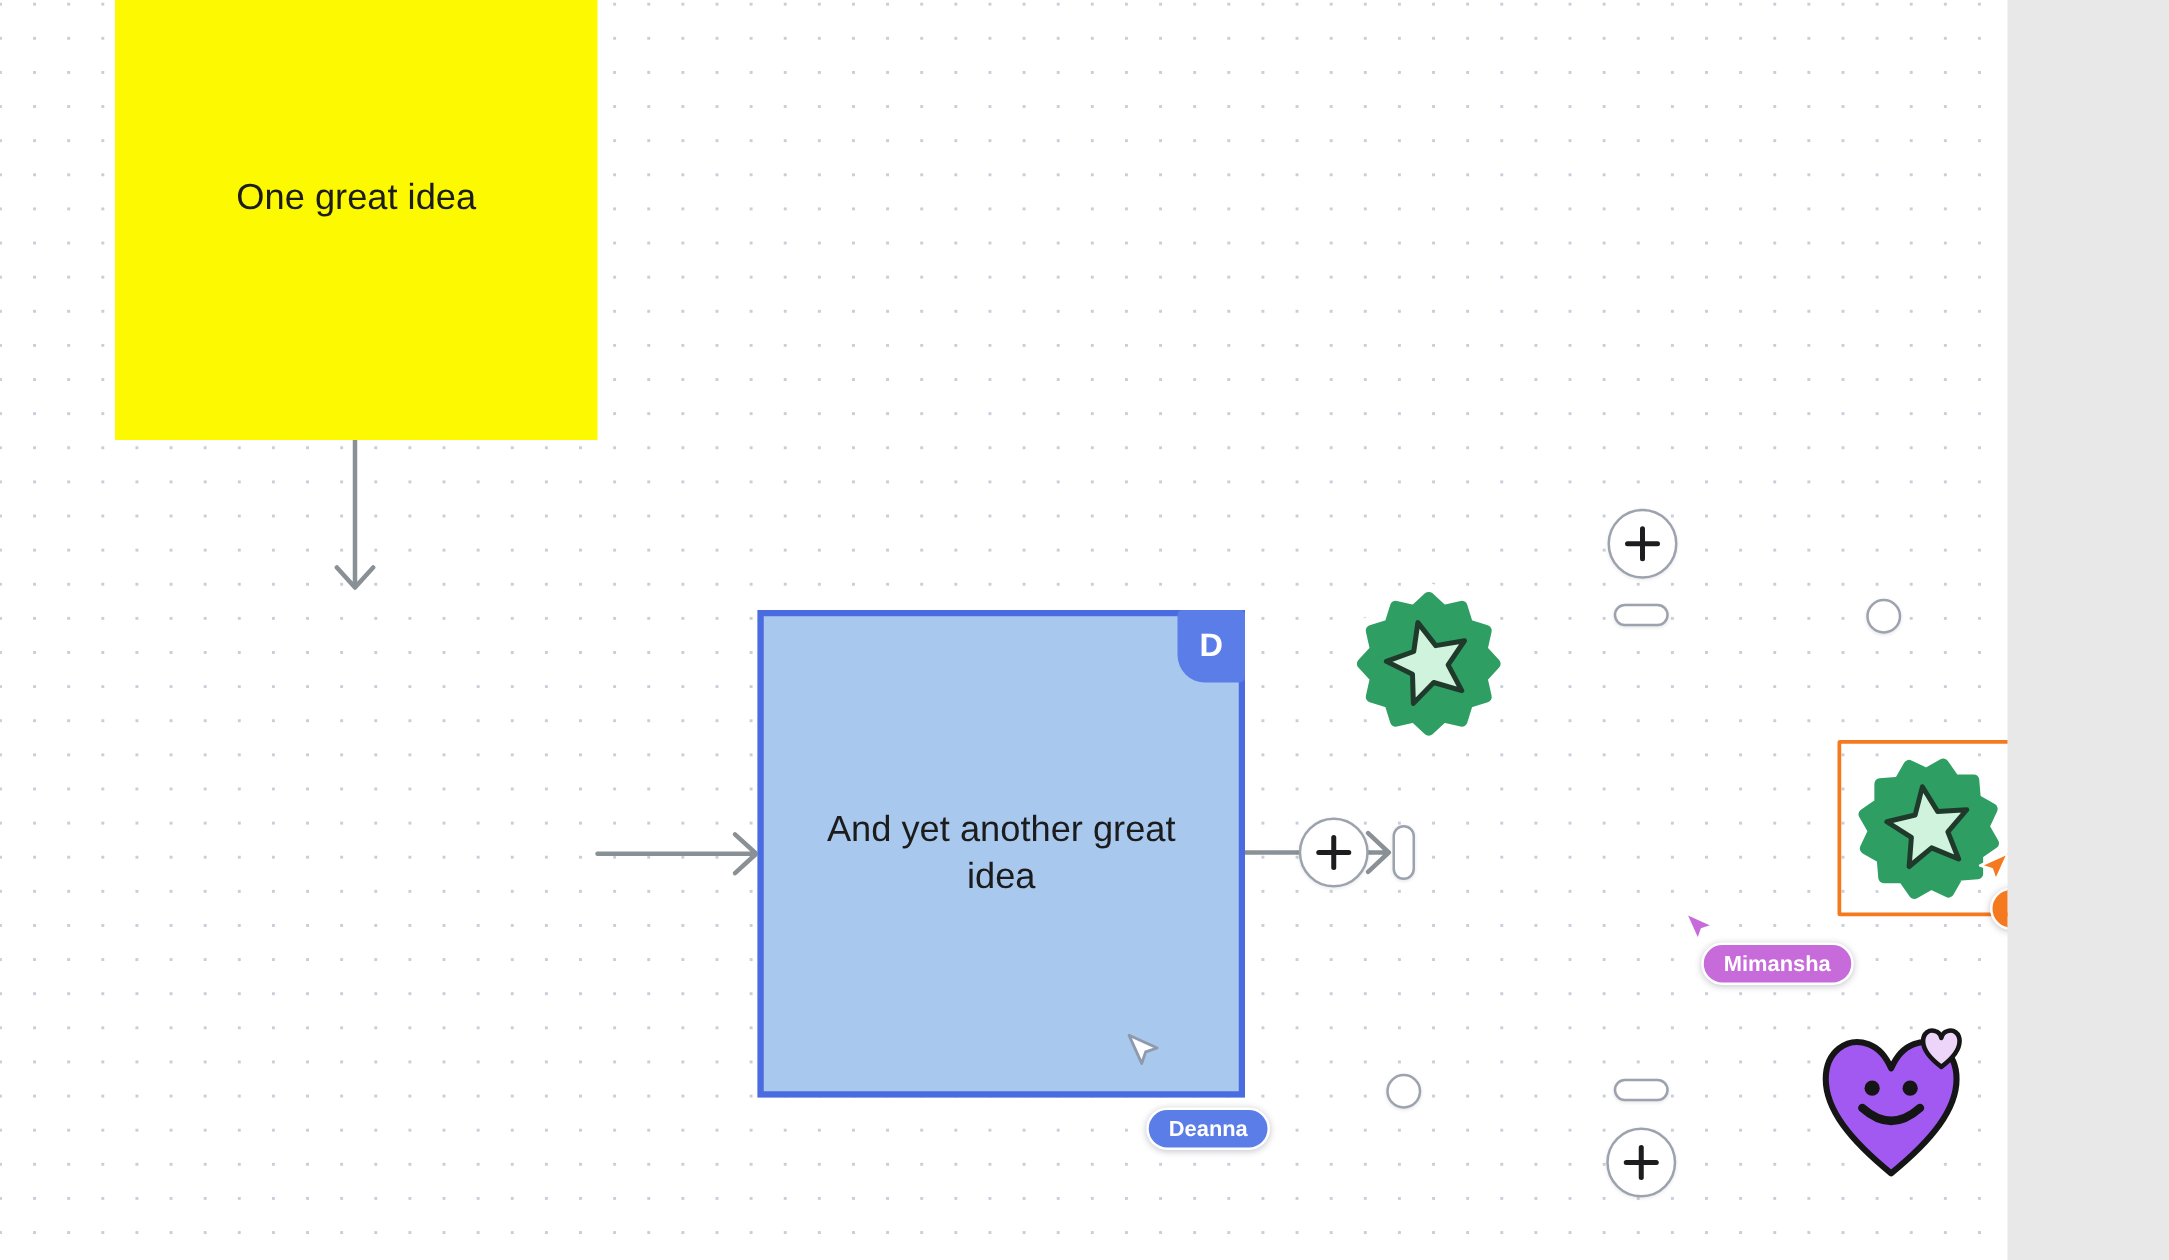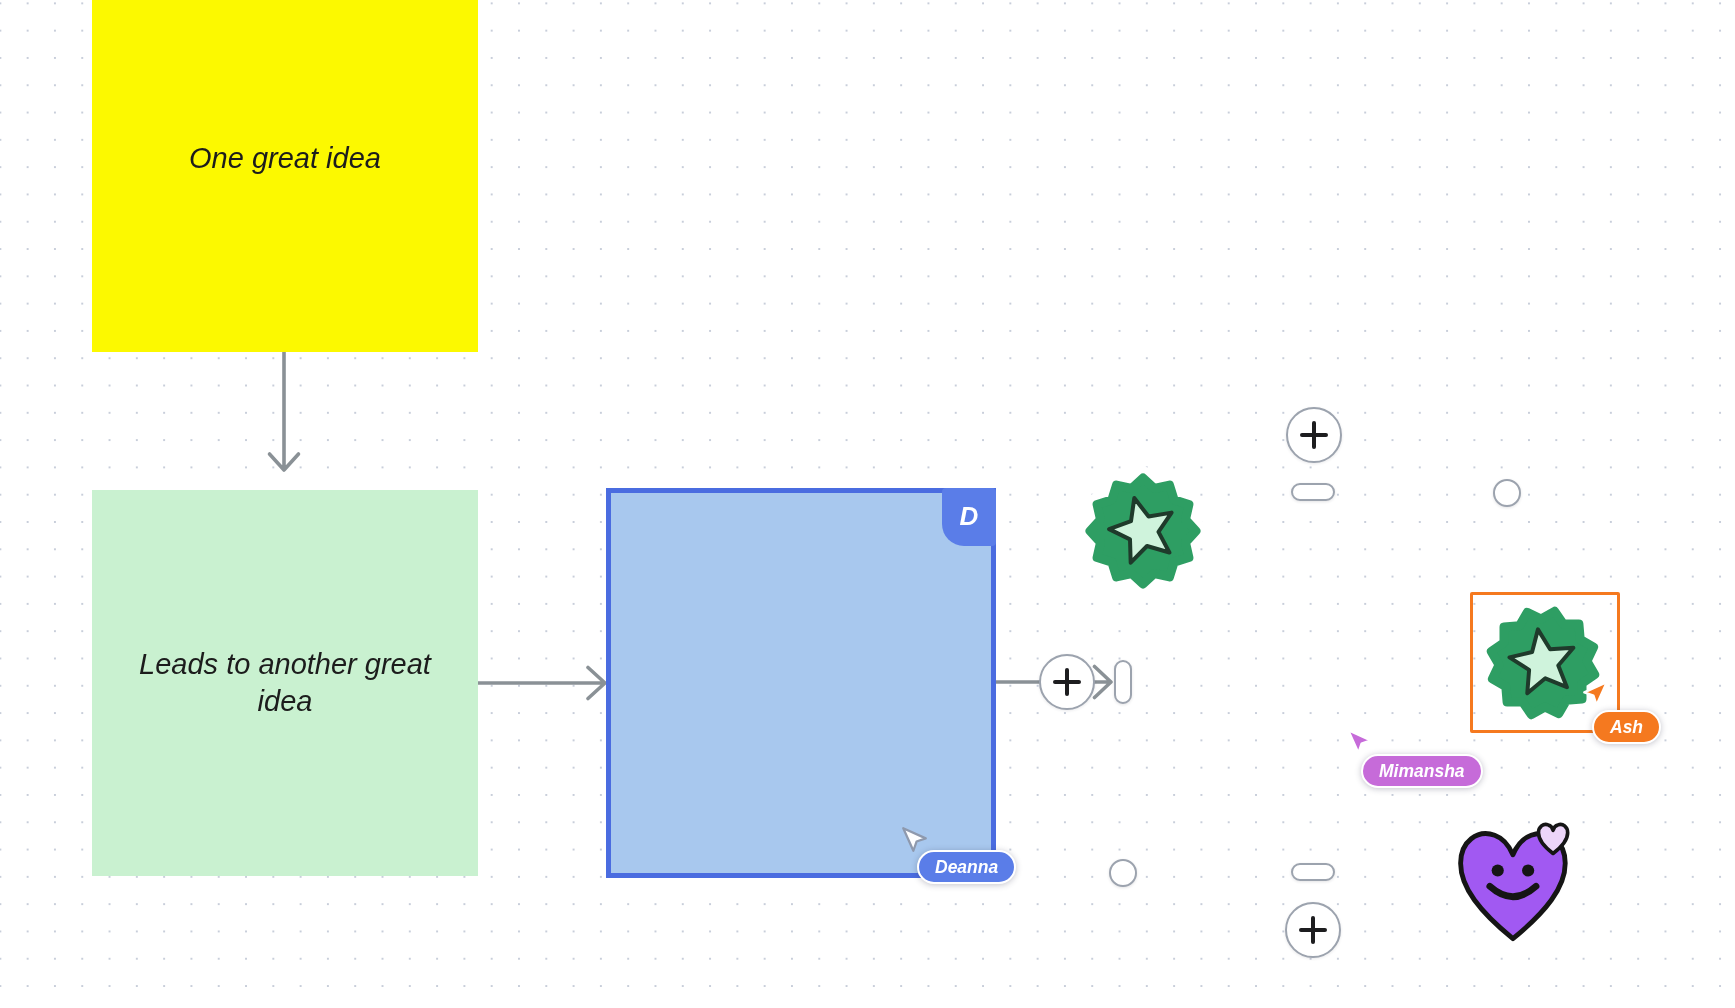--- a/index.html
+++ b/index.html
@@ -1,22 +1,21 @@
 <!DOCTYPE html>
 <html style="--note-yellow: #fcf900; --note-green: #c9f1d0; --note-blue-fill: #a8c8ee; --note-blue-border: #4a6ce0; --note-cream: #f5f0bf; --selection-purple: #8a45e8; --remote-blue: #5a7de8; --remote-orchid: #c66bd9; --remote-orange: #f5791f; --connector-gray: #8a9196; --dot-grid: #c8ceda; --sticker-green: #2e9e63; --sticker-mint: #cff3dc; --heart-purple: #a159f2; --heart-lavender: #ecd5f9;"><head>
 <meta charset="utf-8">
 <style>
   html,body{margin:0;padding:0;background:#e8e8e8;}
   .canvas{
-    position:relative;width:1735px;height:1008px;overflow:hidden;
+    position:relative;width:1606px;height:1008px;overflow:hidden;
     background-color:#ffffff;
     background-image:radial-gradient(circle, var(--dot-grid, #c8ceda) 1.15px, transparent 1.3px);
     background-size:27.3px 27.3px;background-position:14px 17px;
     font-family:"Liberation Sans", sans-serif;
-    font-style:italic;
   }
   .sticky{
     position:absolute;display:flex;align-items:center;justify-content:center;
     text-align:center;color:#1c1c1c;font-size:29px;line-height:1.28;
   }
   .sticky .txt{max-width:292px;}
   .note1{left:92px;top:-34px;width:386px;height:386px;background:var(--note-yellow,#fcf900);}
   .note2{left:92px;top:490px;width:386px;height:386px;background:var(--note-green,#c9f1d0);}
   .note3{left:606px;top:488px;width:380px;height:380px;background:var(--note-blue-fill,#a8c8ee);
          border:5px solid var(--note-blue-border,#4a6ce0);}
@@ -42,44 +41,42 @@
   .plus-btn::after{width:4px;height:28px;}
   .remote-select{position:absolute;left:1470px;top:592px;width:150px;height:141px;
             border:3px solid var(--remote-orange,#f5791f);box-sizing:border-box;border-radius:2px;}
   .sticker{position:absolute;}
   .cursor{position:absolute;width:27px;height:27px;}
   .name-pill{
     position:absolute;display:inline-flex;align-items:center;height:34px;padding:0 16px;
     border-radius:18px;border:2.5px solid #fff;color:#fff;font-size:17.5px;font-weight:bold;
     box-shadow:0 1px 6px rgba(40,40,70,.28);white-space:nowrap;box-sizing:border-box;
   }
-  .pill-deanna{left:917px;top:850px;background:var(--remote-blue,#5a7de8);}
+  .pill-deanna{left:917px;top:886px;background:var(--remote-blue,#5a7de8);}
   .pill-mimansha{left:1361px;top:754px;background:var(--remote-orchid,#c66bd9);}
   .pill-ash{left:1592px;top:710px;background:var(--remote-orange,#f5791f);justify-content:flex-end;}
 </style>
 </head>
 <body>
 
 <div class="canvas">
 
   <svg class="connectors" width="1735" height="1008" viewBox="0 0 1735 1008" fill="none" stroke="#8a9196" stroke-width="3.6" stroke-linecap="round" stroke-linejoin="round">
     <path d="M284 352 L284 468 M269.5 454 L284 470 L298.5 454"></path>
     <path d="M478 683 L603 683 M588 667.5 L605 683 L588 698.5"></path>
     <path d="M994 682 L1040 682 M1094 682 L1108 682 M1094.5 666.5 L1111 682 L1094.5 697.5"></path>
   </svg>
 
   <div class="sticky note1">
     <span class="txt">One great idea</span>
   </div>
 
-  <div class="sticky note2">
-    <span class="txt">Leads to another great idea</span>
-  </div>
 
   <div class="sticky note3">
+    <span class="txt">And yet another great idea</span>
     <div class="author-badge">D</div>
   </div>
 
 
   <div class="handle circle" style="left:1493px;top:479px;"></div>
   <div class="handle circle" style="left:1109px;top:859px;"></div>
   <div class="handle hpill" style="left:1291px;top:483px;"></div>
   <div class="handle hpill" style="left:1291px;top:863px;"></div>
   <div class="handle vpill" style="left:1114px;top:660px;"></div>
 

